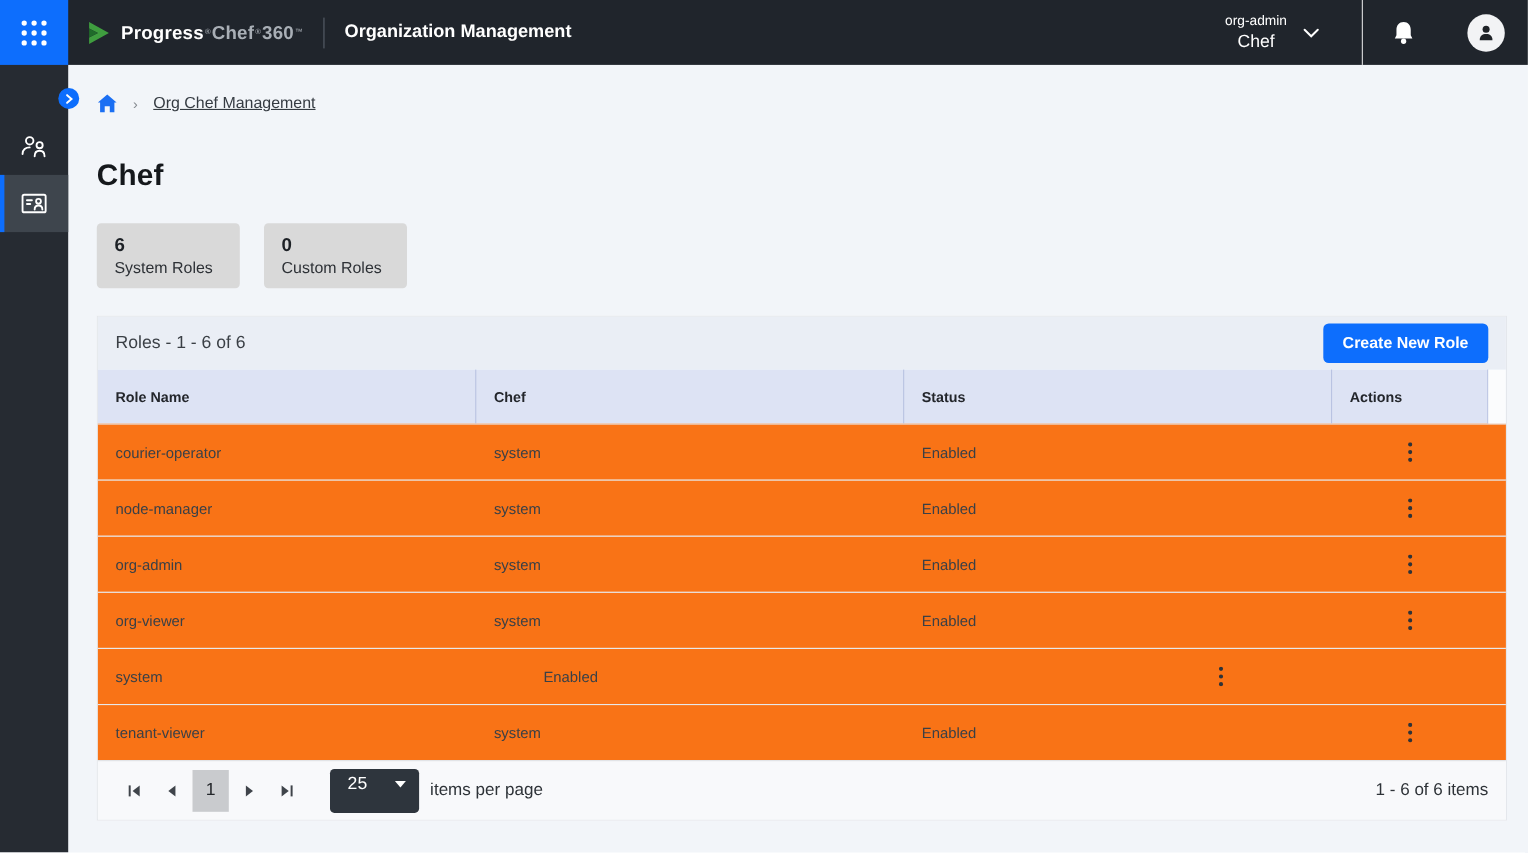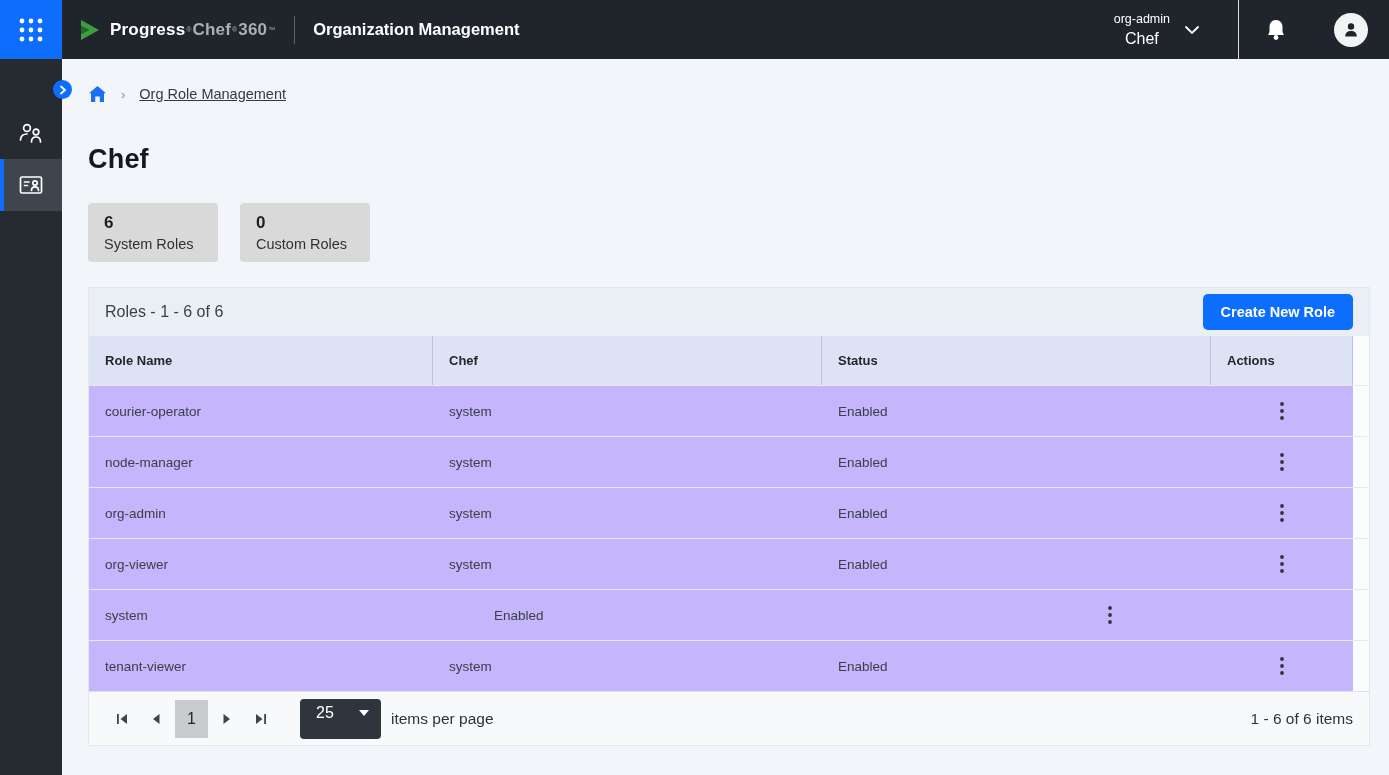--- a/index.html
+++ b/index.html
@@ -92,21 +92,21 @@
     background: #0d6efd; color: #ffffff; border: none; border-radius: 5px;
     height: 36px; padding: 0 18px; font-size: 14.5px; font-weight: bold;
     font-family: "Liberation Sans", sans-serif; cursor: pointer;
   }
   .grid-head { display: flex; background: #dde3f4; height: 49px; align-items: stretch; }
   .hcell {
     display: flex; align-items: center; padding-left: 16px;
     font-size: 13px; font-weight: bold; color: #23262b;
     border-right: 1px solid #b9c3e2;
   }
-  .grid-row { display: flex; height: 51px; background: #c4b5fd; border-top: 1px solid #e7e8ea; }
+  .grid-row { display: flex; height: 51px; background: #f97316; border-top: 1px solid #e7e8ea; align-items: center; }
   .cell { display: flex; align-items: center; padding-left: 16px; font-size: 13.5px; color: #3b4046; }
   .col-name { width: 344px; }
   .col-type { width: 389px; }
   .col-status { width: 389px; }
   .col-actions { flex: 1; }
   .hcell.col-actions { border-right: 1px solid #b9c3e2; }
   .col-gutter { width: 16px; padding: 0; border-right: none !important; background: #fbfcfd; }
   .cell.col-actions { justify-content: center; padding-left: 0; }
   .kebab-btn {
     background: none; border: none; cursor: pointer; padding: 6px 10px;
@@ -240,21 +240,21 @@
 
   <main class="content">
 
     <nav class="breadcrumb">
       <span class="crumb-home">
         <svg width="19" height="18" viewBox="0 0 19 18">
           <path d="M9.5 1 L18 8.2 L16 8.2 L16 17 L11.8 17 L11.8 11.5 L7.2 11.5 L7.2 17 L3 17 L3 8.2 L1 8.2 Z" fill="#1b6ff3"></path>
         </svg>
       </span>
       <span class="crumb-sep">›</span>
-      <a class="crumb-link">Org Role Management</a>
+      <a class="crumb-link">Org Chef Management</a>
     </nav>
 
     <h1 class="page-title">Chef</h1>
 
     <div class="stats">
       <div class="stat-card">
         <div class="stat-value">6</div>
         <div class="stat-label">System Roles</div>
       </div>
       <div class="stat-card">

